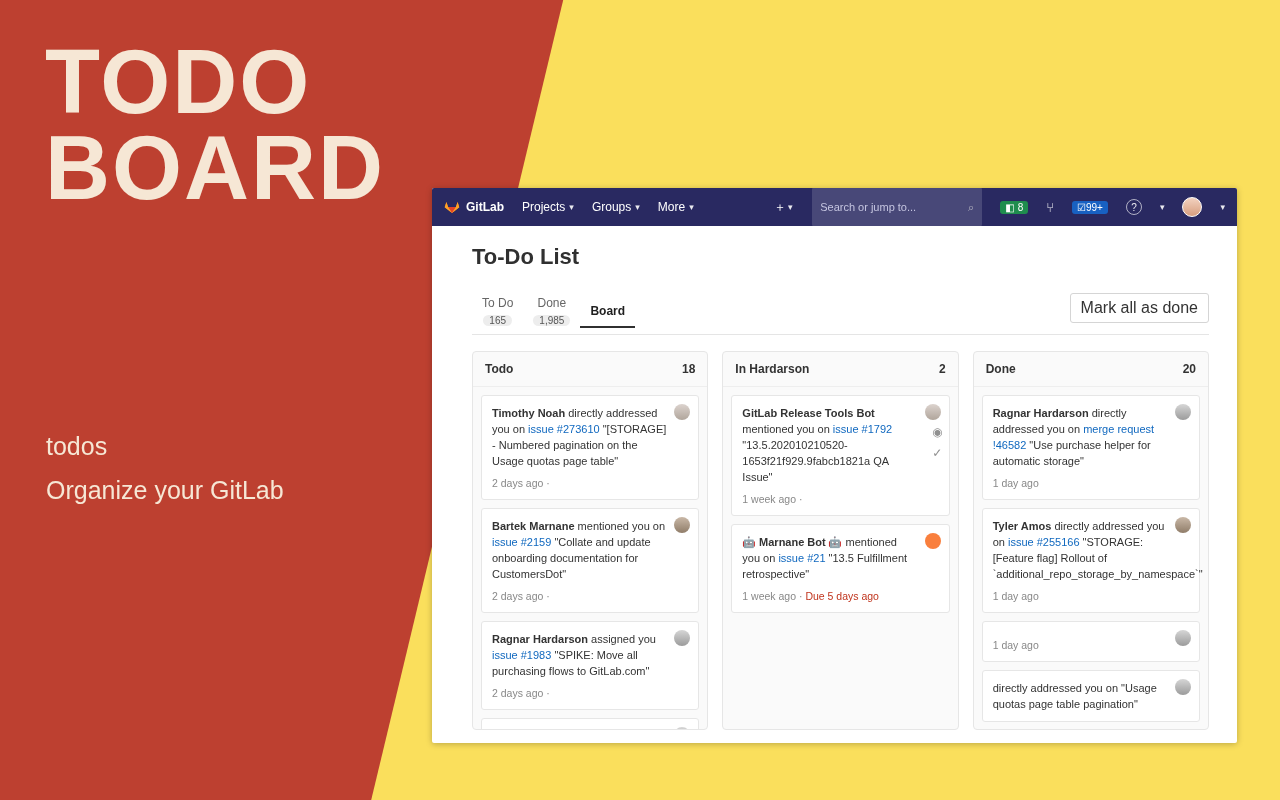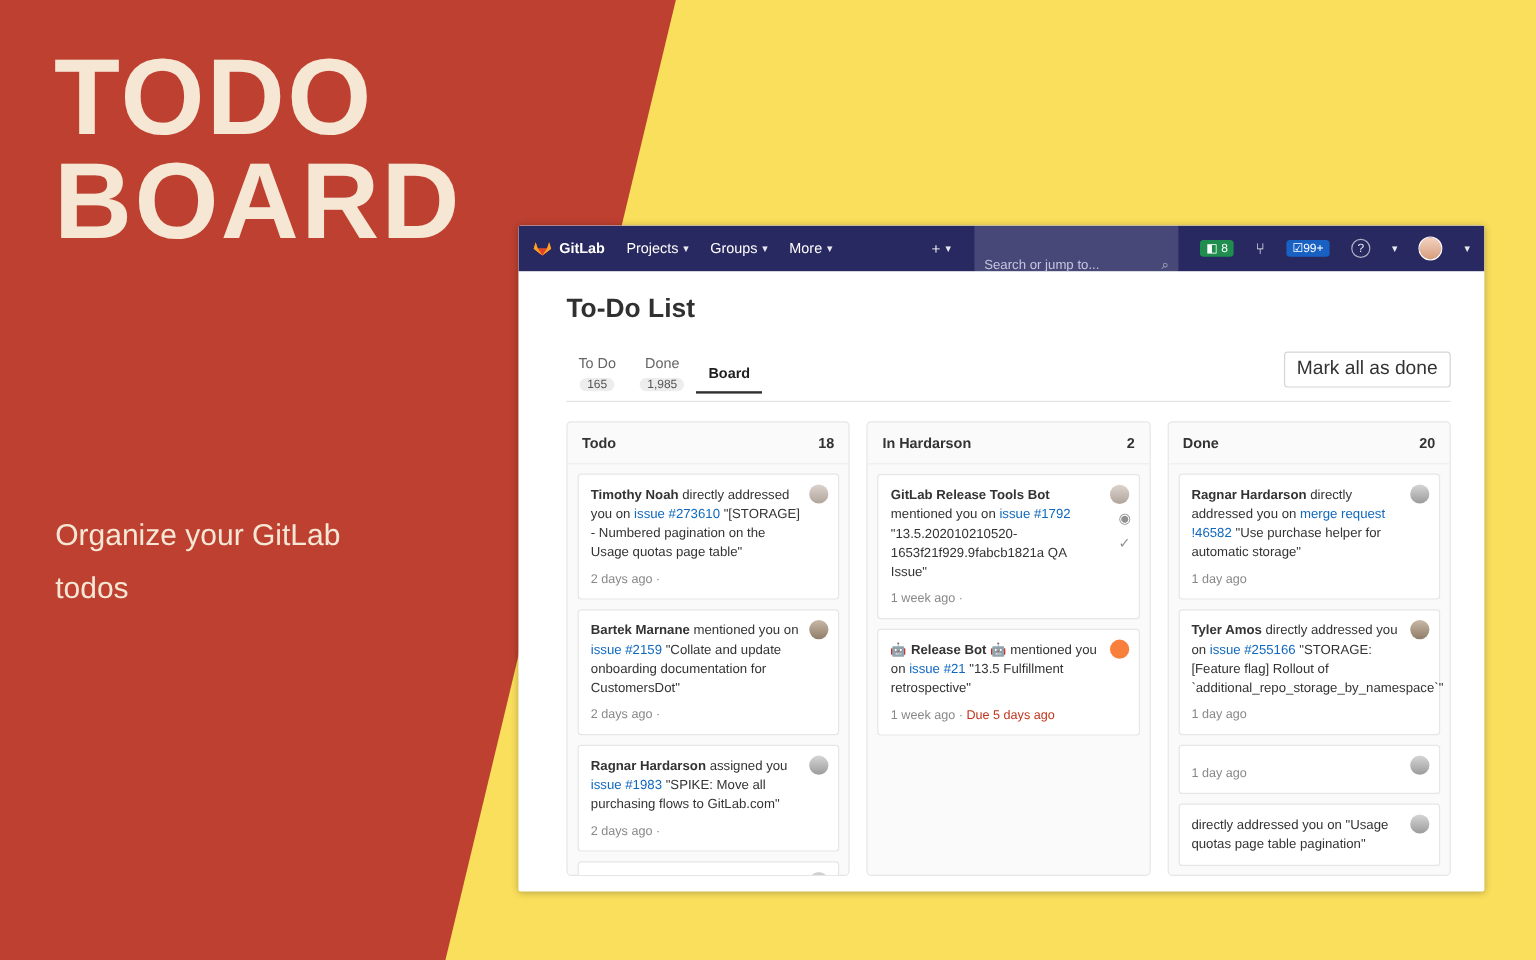--- a/index.html
+++ b/index.html
@@ -12,21 +12,21 @@
   .shot { position: absolute; left: 432px; top: 188px; width: 805px; height: 555px; background: #fff; box-shadow: 0 1px 6px rgba(0,0,0,0.25); border-radius: 2px; overflow: hidden; }
 
   
   .nav { display: flex; align-items: center; height: 38px; background: #292961; color: #fff; font-size: 12px; padding: 0 12px; gap: 18px; }
   .nav .logo { display:flex; align-items:center; gap:6px; font-weight:600; }
   .nav .logo-icon { display:inline-block; }
   .nav .menuitem { display:flex; align-items:center; gap:4px; cursor:pointer; }
   .nav .chev { font-size:9px; opacity:.9; }
   .nav .spacer { flex:1; }
   .nav .plus { width:22px; height:22px; display:flex; align-items:center; justify-content:center; border-radius:3px; }
-  .nav .search { flex:0 0 170px; height:40px; background:rgba(255,255,255,0.15); border-radius:3px; display:flex; align-items:flex-end; padding:0 8px; color:#ddd; font-size:11px; }
+  .nav .search { flex:0 0 170px; height:40px; background:rgba(255,255,255,0.15); border-radius:3px; display:flex; align-items:center; padding:0 8px; color:#ddd; font-size:11px; }
   .nav .search input { background:transparent; border:none; outline:none; color:#fff; font-size:11px; width:100%; }
   .nav .search input::placeholder { color: #c5c5e0; }
   .nav .badge-green { background:#1f8d4e; color:#fff; border-radius:3px; padding:1px 5px; font-size:10px; display:flex; align-items:center; gap:3px;}
   .nav .badge-blue { background:#1861c2; color:#fff; border-radius:3px; padding:1px 5px; font-size:10px;}
   .nav .ic { opacity:.9; font-size:13px; }
   .nav .avatar-sm { width:20px; height:20px; border-radius:50%; background:linear-gradient(#f3d2c0,#d69d7e); border:1px solid #fff; }
 
   .content { padding: 18px 28px 0 28px; }
   .page-title { font-size: 22px; font-weight: 600; color:#303030; margin-bottom: 18px; }
   .tabrow { display:flex; align-items:center; border-bottom:1px solid #e5e5e5; font-size:12px; color:#666; }
@@ -57,22 +57,22 @@
 </head>
 <body>
 
 <div class="stage">
   <div class="red-shape"></div>
   <div class="title-big">
     <div>TODO</div>
     <div>BOARD</div>
   </div>
   <div class="subtitle">
+    <div>todos</div>
     <div>Organize your GitLab</div>
-    <div>todos</div>
   </div>
 
   <div class="shot">
 
     <div class="nav">
       <div class="logo">
         <span class="logo-icon">
           <svg width="16" height="16" viewBox="0 0 16 16">
               <path fill="#fc6d26" d="M8 15 0.7 9.2 2.4 3.9 4.1 9h7.8l1.7-5.1 1.7 5.3z"></path>
               <path fill="#e24329" d="M8 15 4.1 9h7.8z"></path>
@@ -172,21 +172,21 @@
                 <div class="av p1"></div>
                 <div class="side-icons">
                   <span>◉</span>
                   <span>✓</span>
                 </div>
                 <div style="padding-right: 22px;"><b>GitLab Release Tools Bot</b> mentioned you on <span class="link">issue #1792</span> "13.5.202010210520-1653f21f929.9fabcb1821a QA Issue"</div>
                 <div class="meta">1 week ago ·</div>
               </div>
               <div class="card">
                 <div class="av bot"></div>
-                <div style="padding-right: 22px;"><b>🤖 Release Bot 🤖</b> mentioned you on <span class="link">issue #21</span> "13.5 Fulfillment retrospective"</div>
+                <div style="padding-right: 22px;"><b>🤖 Marnane Bot 🤖</b> mentioned you on <span class="link">issue #21</span> "13.5 Fulfillment retrospective"</div>
                 <div class="meta">1 week ago · <span class="due">Due 5 days ago</span></div>
               </div>
             </div>
         </div>
 
         <div class="col">
           <div class="colhead">
               <span>Done</span>
               <span>20</span>
             </div>

